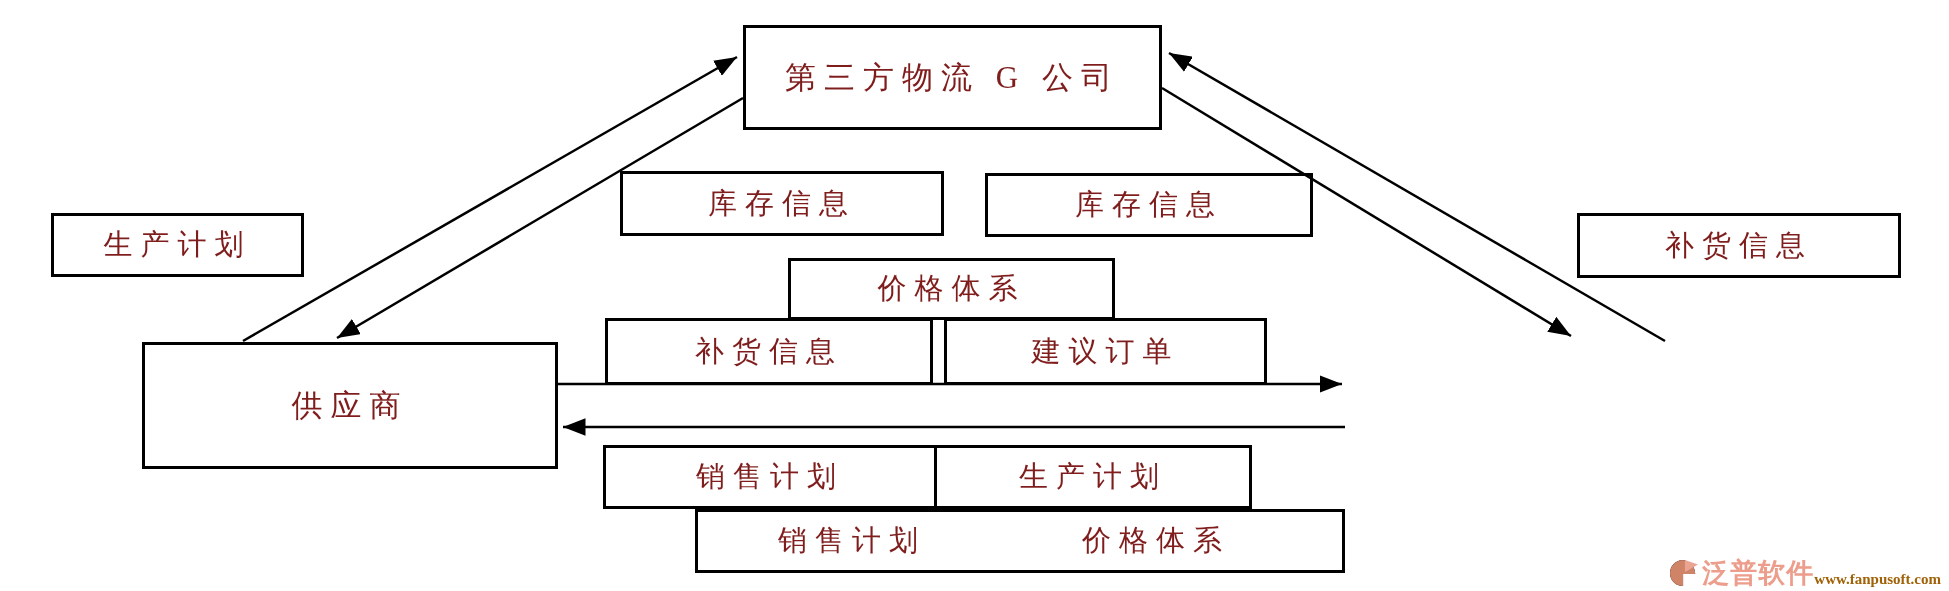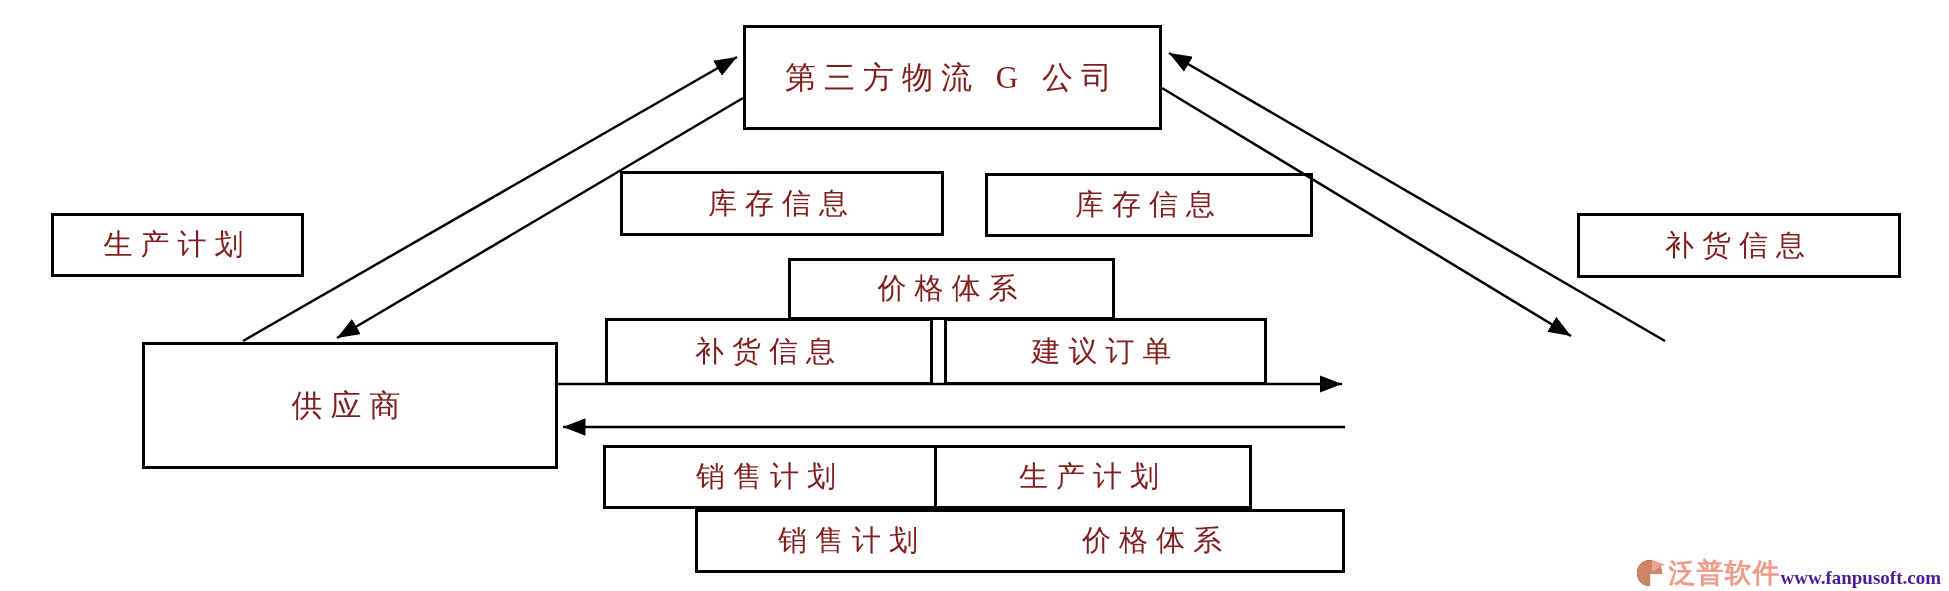--- a/index.html
+++ b/index.html
@@ -33,21 +33,21 @@
   #n-prodB     {left:934px; top:445px; width:318px; height:64px;}
   #n-purchase  {left:695px; top:509px; width:650px; height:64px;
                 justify-content:space-between;padding:0 112px 0 80px;}
   .arrows{position:absolute;left:0;top:0;z-index:2;pointer-events:none;}
   .watermark{
     position:absolute;right:8px;bottom:4px;z-index:3;
     display:flex;flex-direction:row;align-items:flex-end;line-height:1;
   }
   .wm-row{display:flex;align-items:center;gap:3px;}
   .wm-brand{font-size:27px;font-weight:bold;color:#ec9d8b;letter-spacing:1px;}
-  .wm-url{font-size:19px;font-weight:bold;color:#4c1d95;margin-top:2px;}
+  .wm-url{font-size:15px;font-weight:bold;color:#a16207;margin-top:2px;}
 </style>
 </head>
 <body>
 
 <div class="canvas">
 
   <div class="node big" id="n-top">
     <span class="lbl">第三方物流 G 公司</span>
   </div>
 

